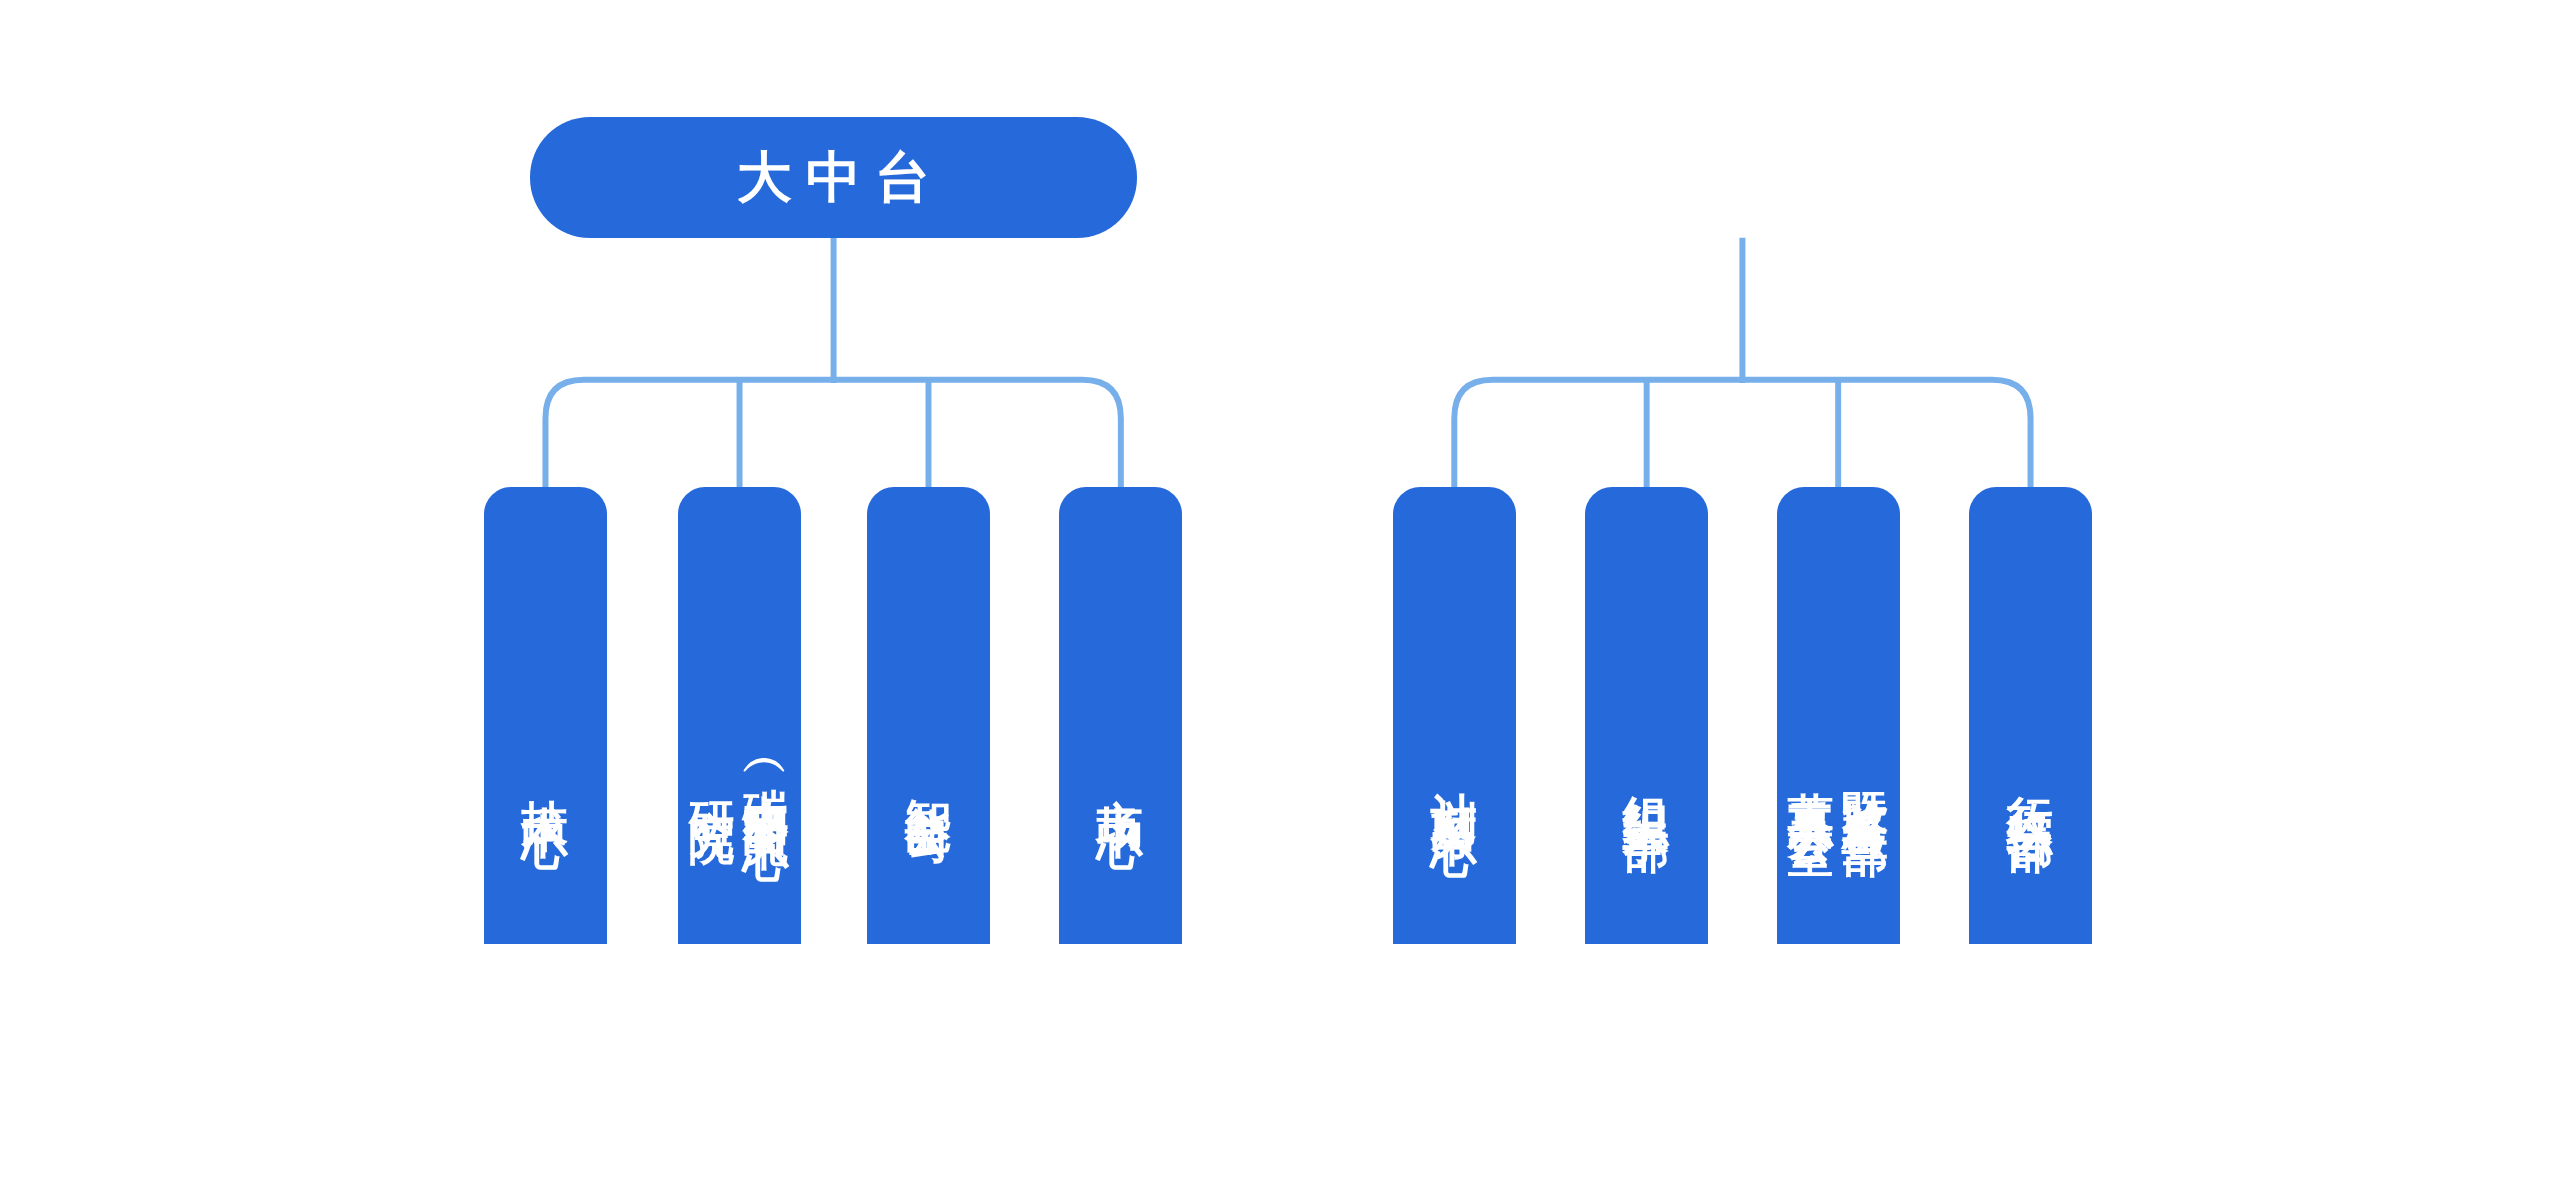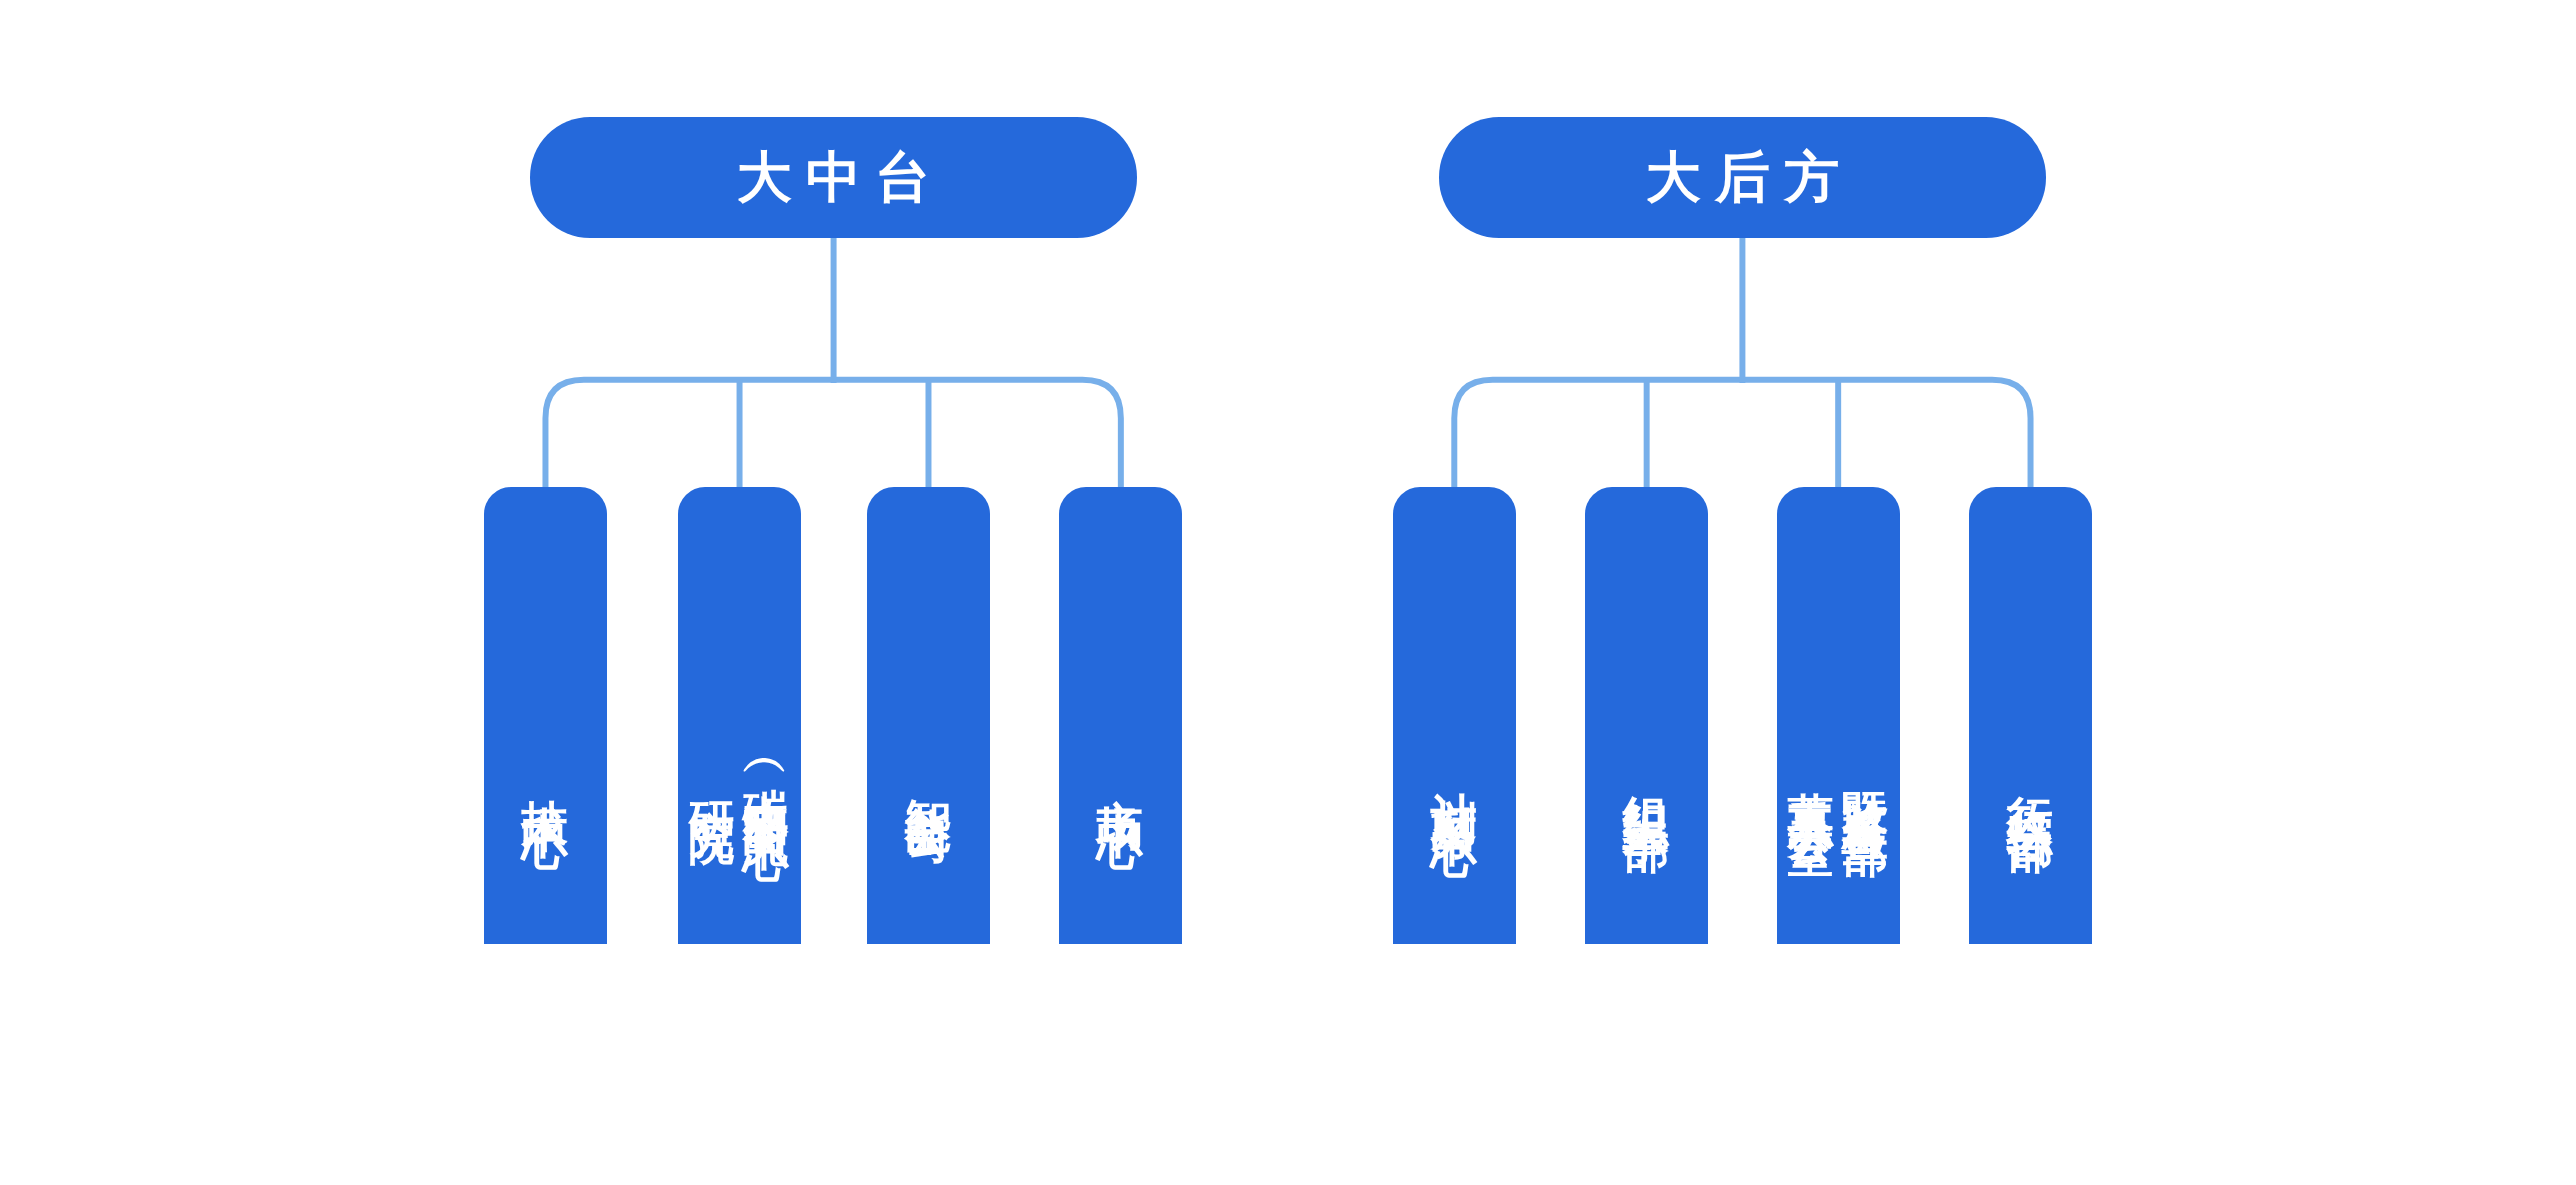--- a/index.html
+++ b/index.html
@@ -109,23 +109,20 @@
     <span class="child-label">研究院
 （碳中和研究中心）</span>
   </div>
   <div class="child-node pos-l3">
     <span class="child-label">智能公司</span>
   </div>
   <div class="child-node pos-l4">
     <span class="child-label">市场中心</span>
   </div>
 
-  <div class="root-node right">
-    <span class="root-label">大后方</span>
-  </div>
 
   <div class="child-node pos-r1">
     <span class="child-label">计划财务中心</span>
   </div>
   <div class="child-node pos-r2">
     <span class="child-label">组织人事部</span>
   </div>
   <div class="child-node pos-r3">
     <span class="child-label">董事会办公室
 暨监督检查部</span>

